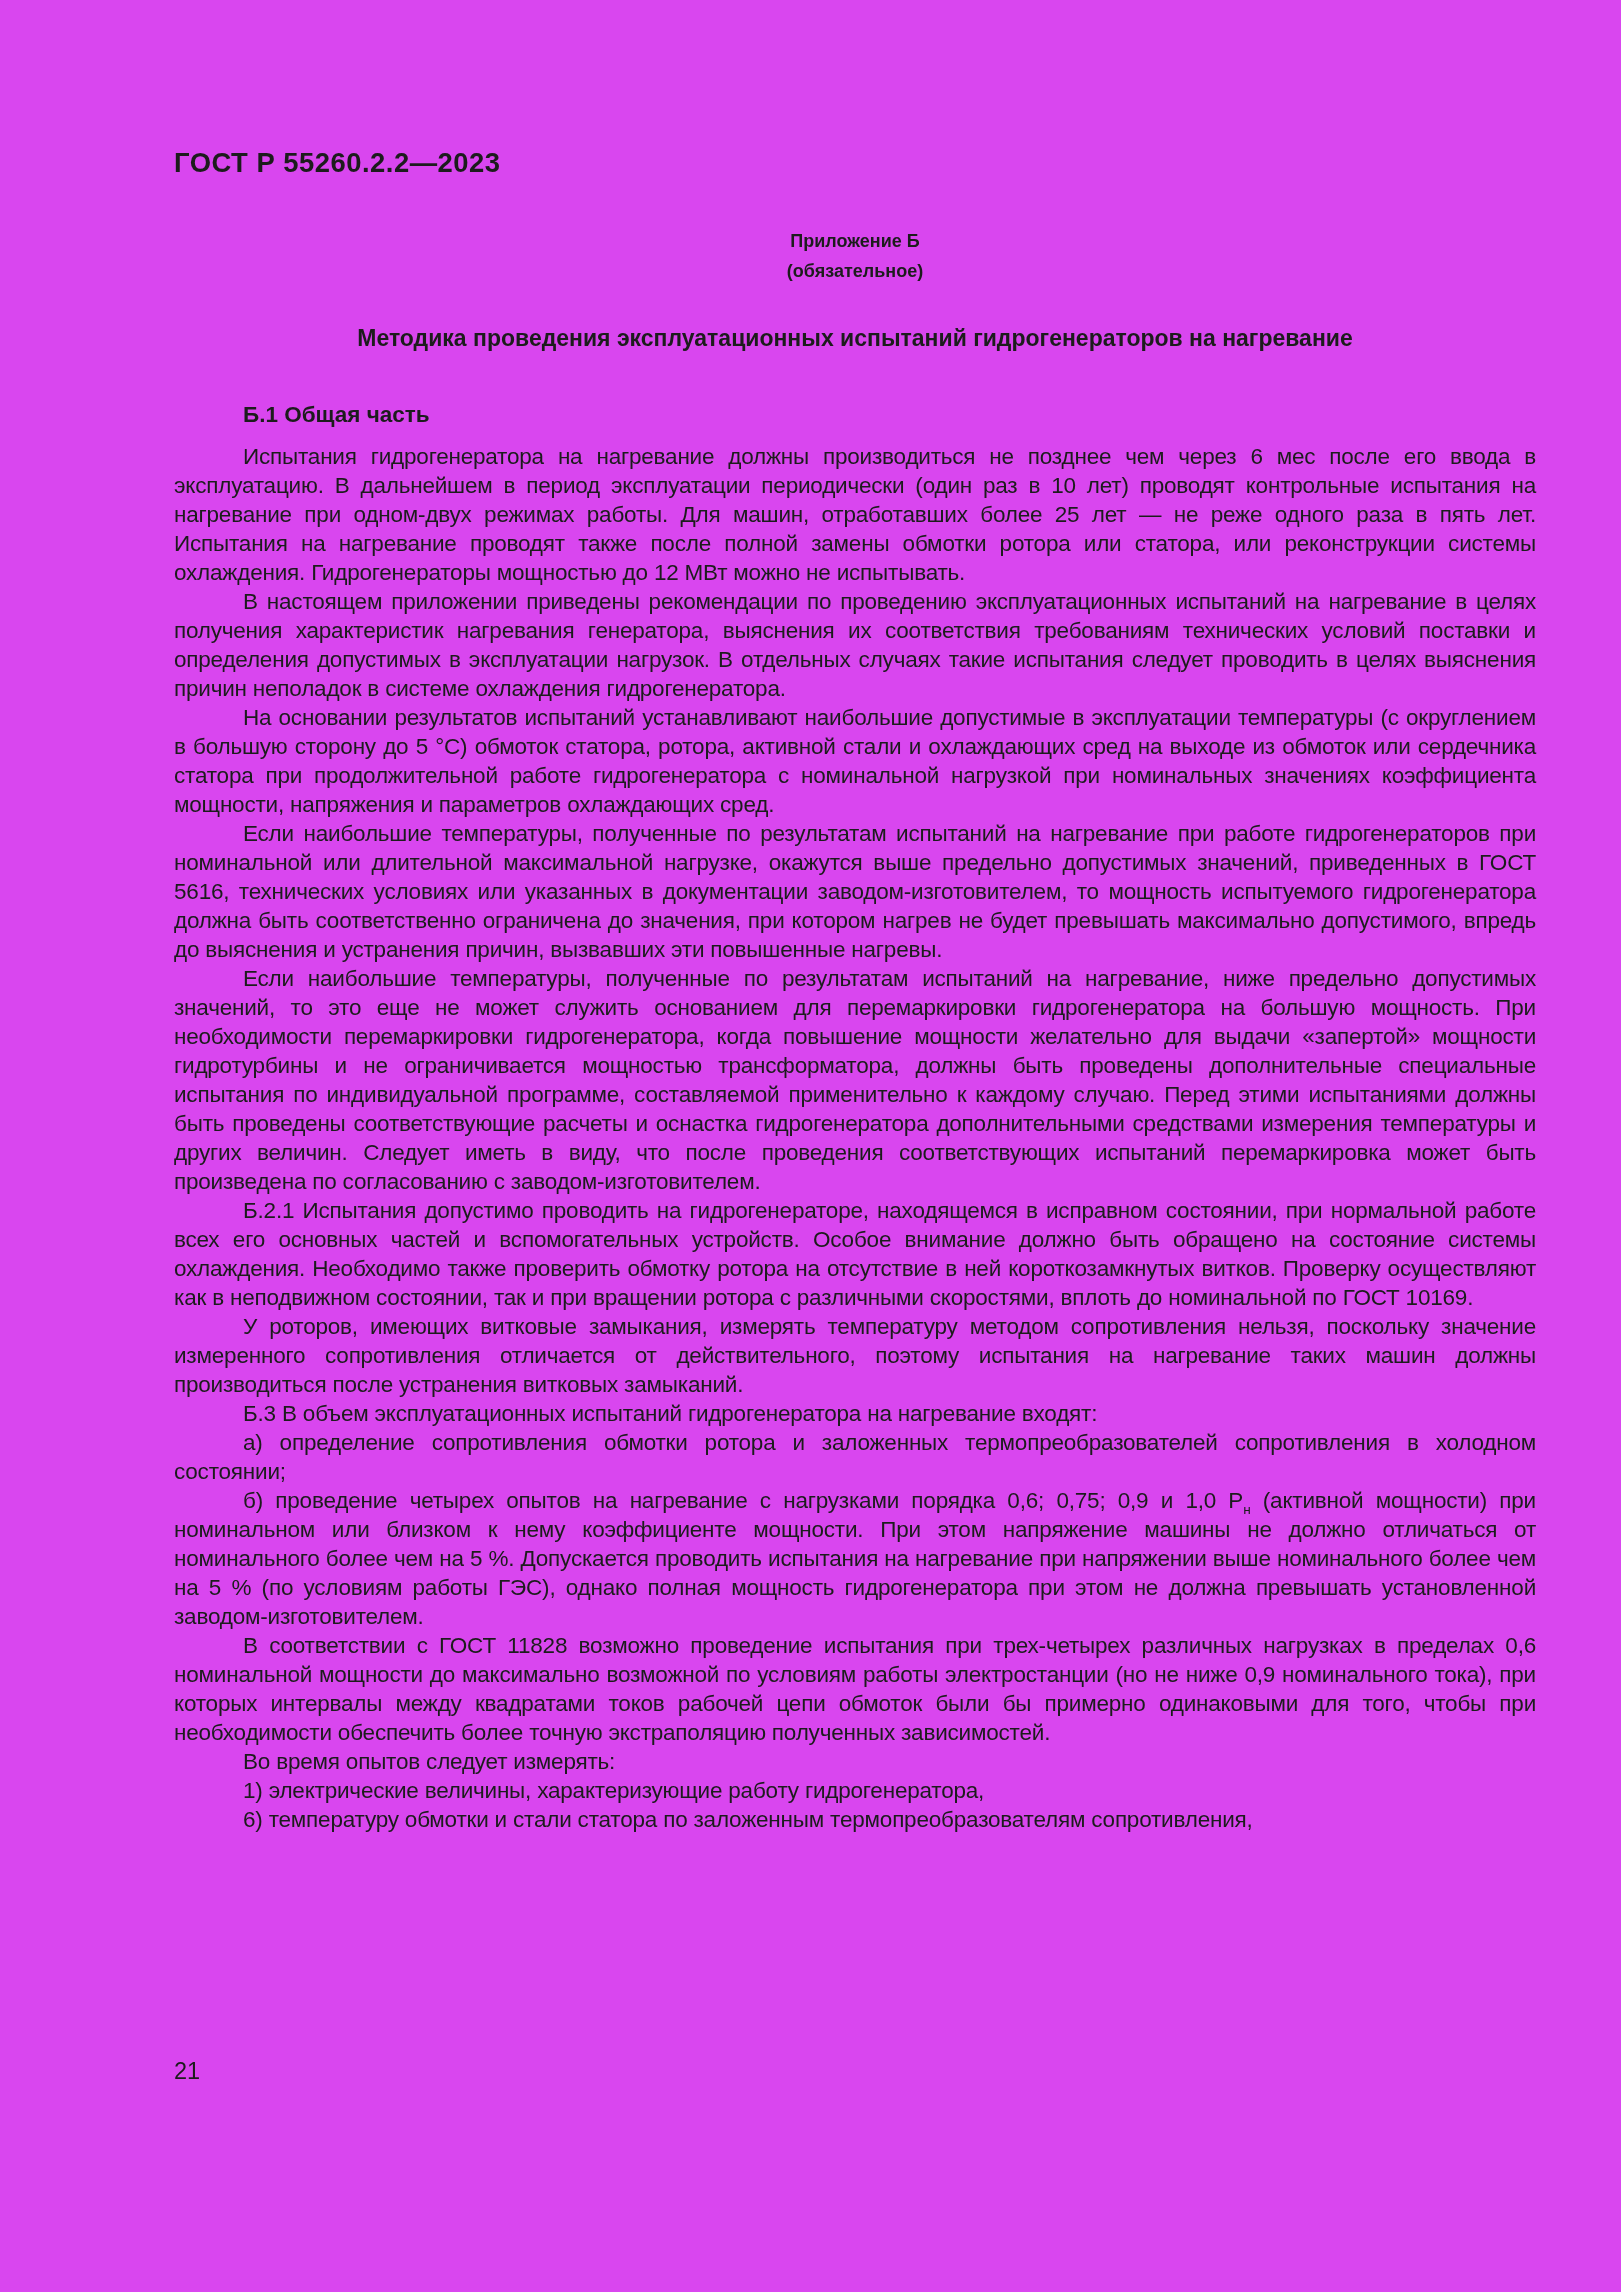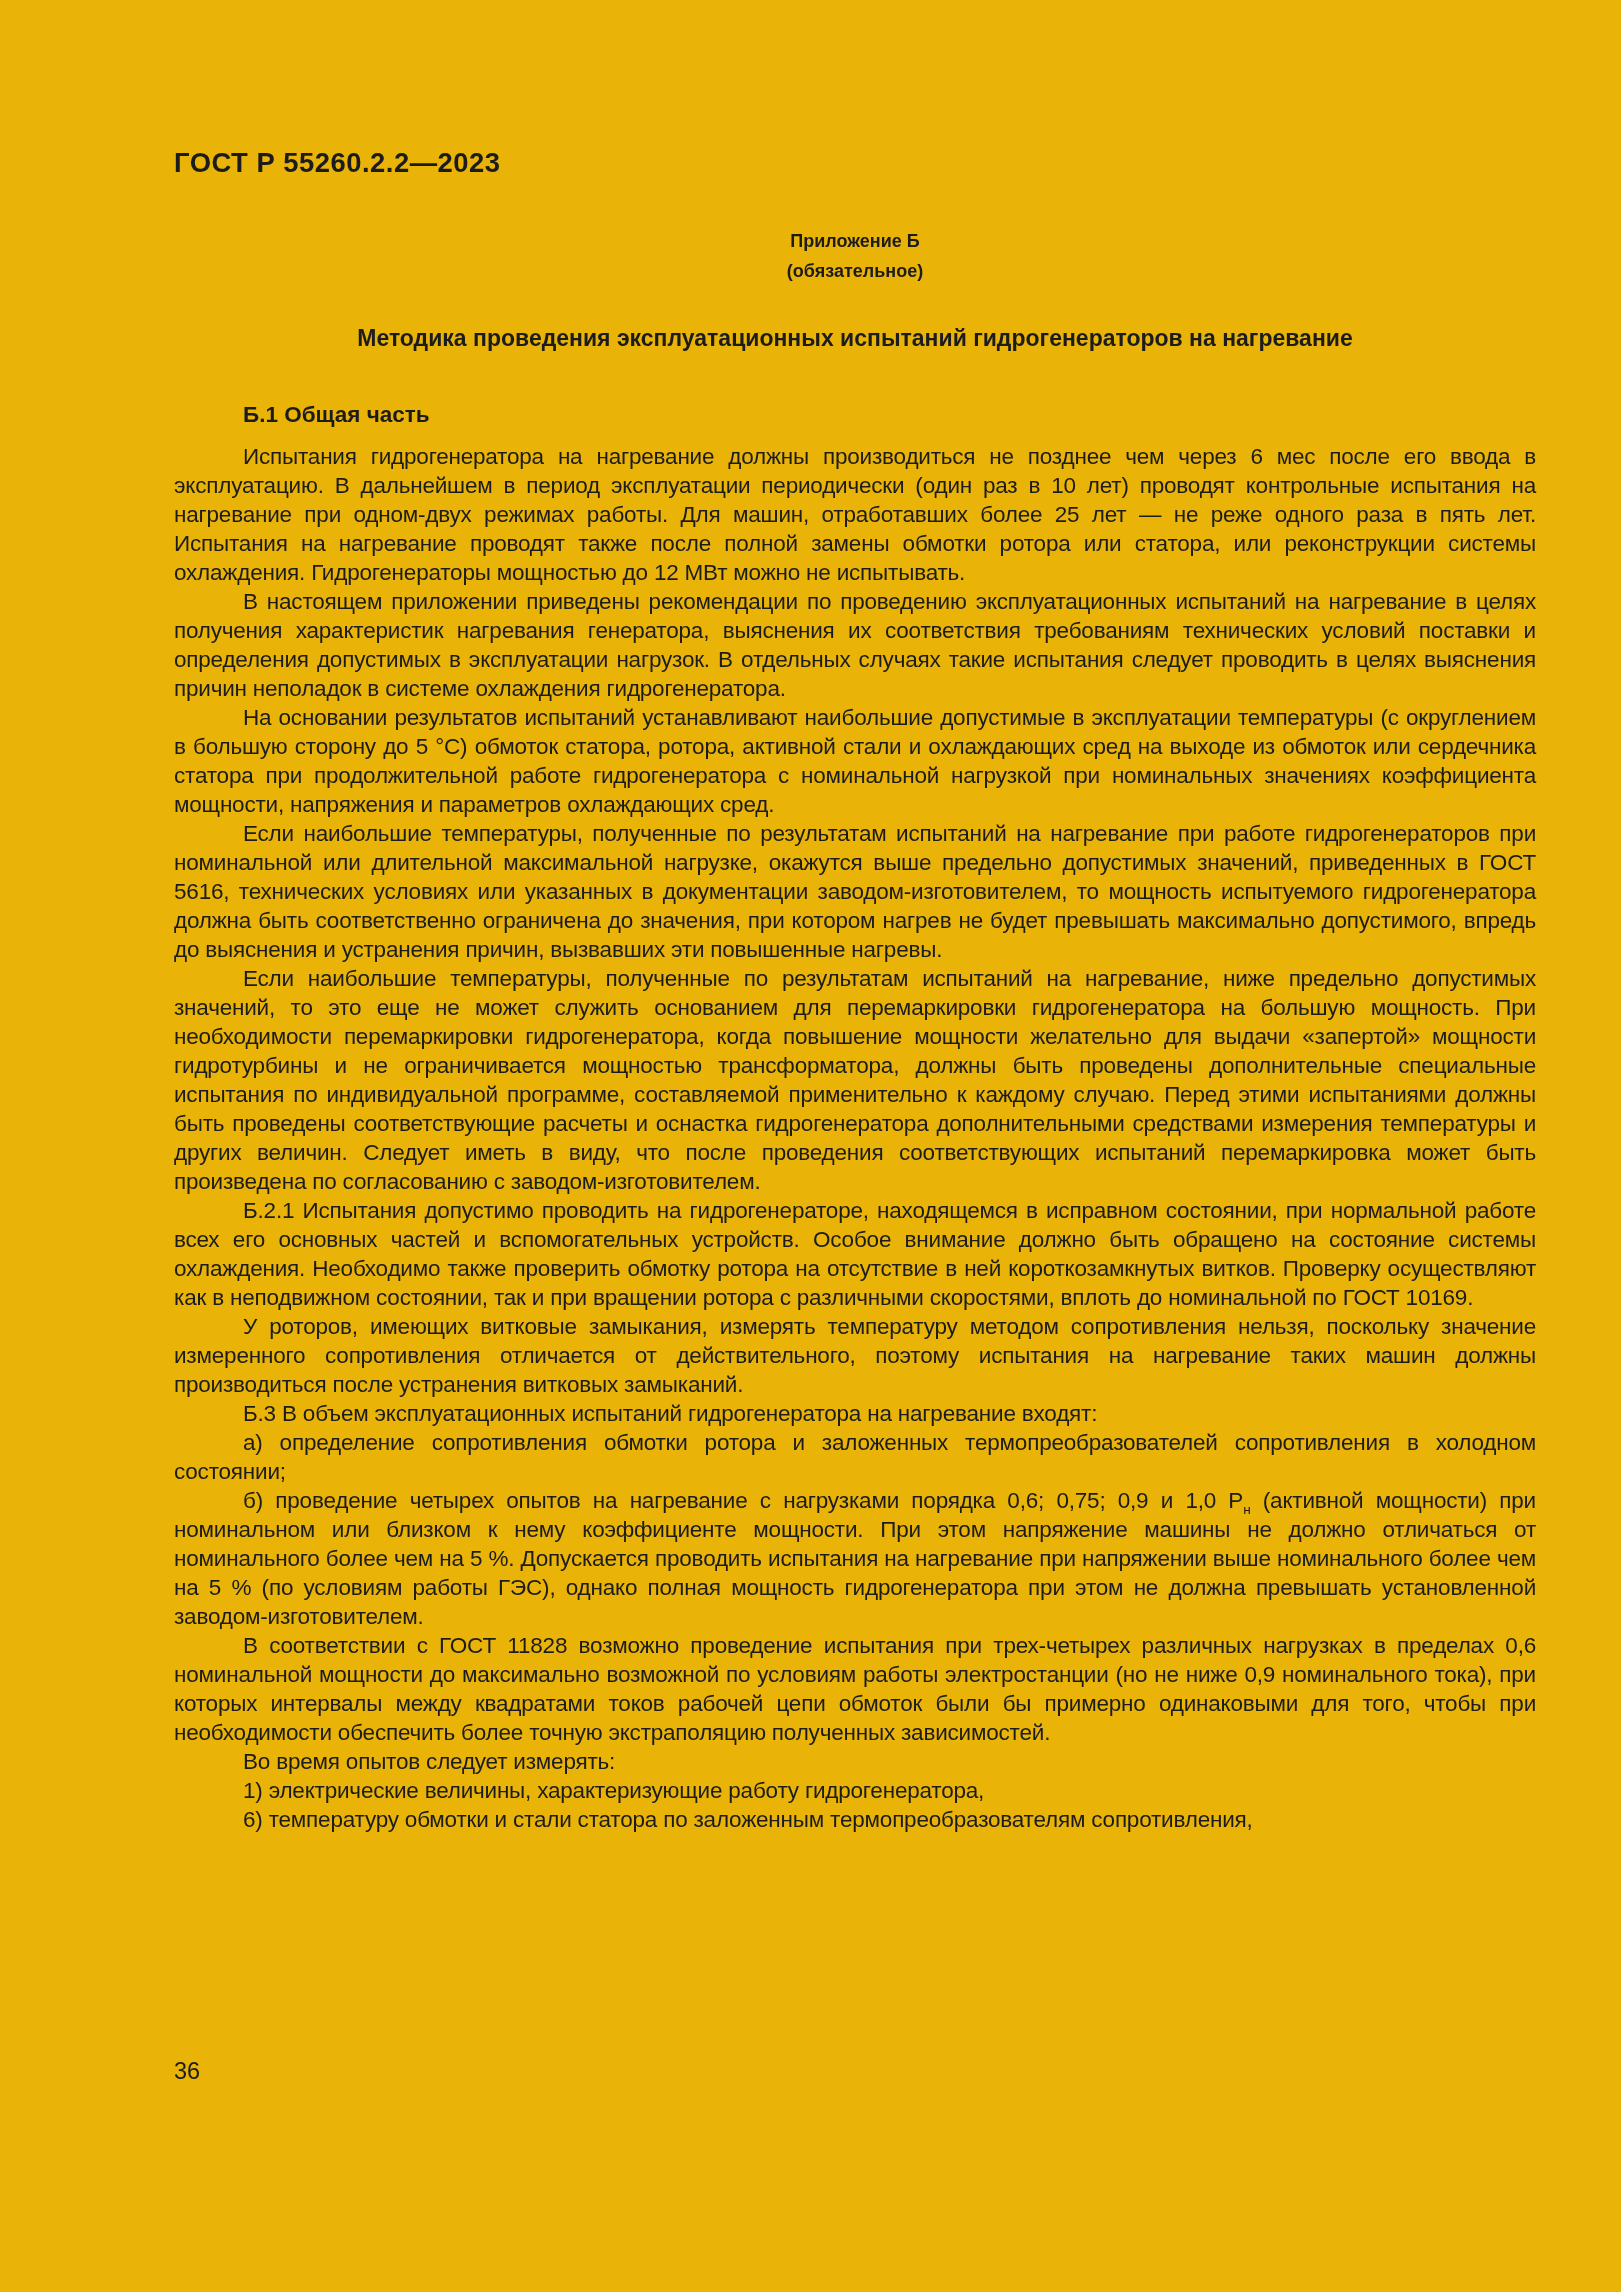--- a/index.html
+++ b/index.html
@@ -4,21 +4,21 @@
 <style>
   html, body {
     margin: 0;
     padding: 0;
     background: #ffffff;
   }
   .page {
     position: relative;
     width: 1621px;
     height: 2293px;
-    background: #eab308;
+    background: #d946ef;
     font-family: "Liberation Sans", "DejaVu Sans", sans-serif;
     color: #1c1c1c;
     overflow: hidden;
   }
   .content {
     position: absolute;
     left: 174px;
     top: 147px;
     width: 1362px;
   }
@@ -104,15 +104,15 @@
 
     <p class="para"><span>б) проведение четырех опытов на нагревание с нагрузками порядка 0,6; 0,75; 0,9 и 1,0 Р</span><sub>н</sub><span> (активной мощности) при номинальном или близком к нему коэффициенте мощности. При этом напряжение машины не должно отличаться от номинального более чем на 5 %. Допускается проводить испытания на нагревание при напряжении выше номинального более чем на 5 % (по условиям работы ГЭС), однако полная мощность гидрогенератора при этом не должна превышать установленной заводом-изготовителем.</span></p>
 
     <p class="para">В соответствии с ГОСТ 11828 возможно проведение испытания при трех-четырех различных нагрузках в пределах 0,6 номинальной мощности до максимально возможной по условиям работы электростанции (но не ниже 0,9 номинального тока), при которых интервалы между квадратами токов рабочей цепи обмоток были бы примерно одинаковыми для того, чтобы при необходимости обеспечить более точную экстраполяцию полученных зависимостей.</p>
     <p class="para">Во время опытов следует измерять:</p>
     <p class="para">1) электрические величины, характеризующие работу гидрогенератора,</p>
     <p class="para">6) температуру обмотки и стали статора по заложенным термопреобразователям сопротивления,</p>
 
   </div>
 
-  <div class="page-number">36</div>
+  <div class="page-number">21</div>
 </div>
 
 
 </body></html>

